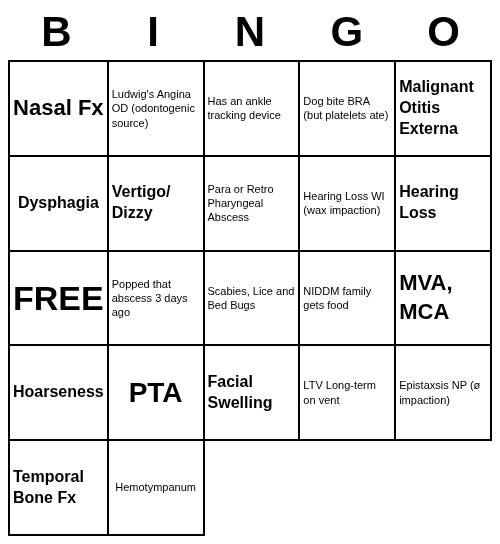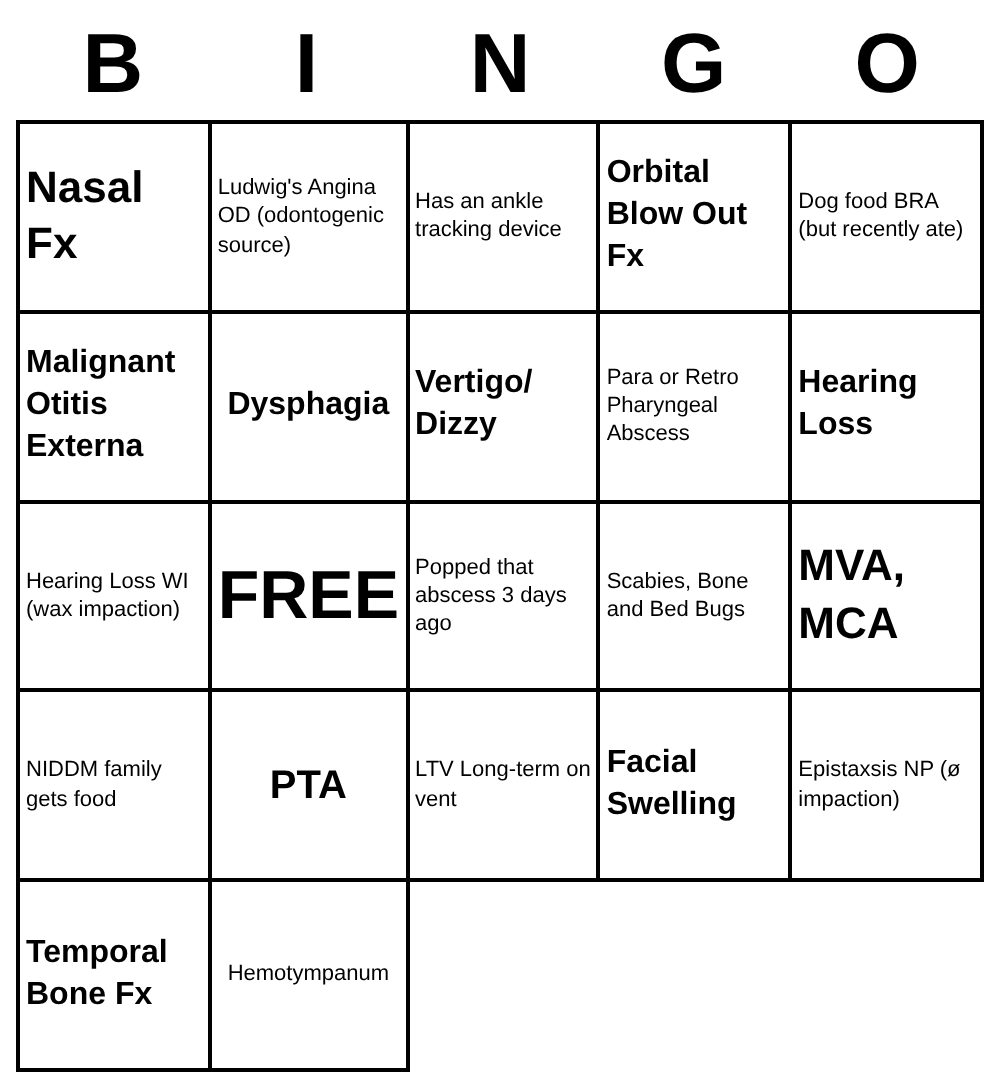--- a/index.html
+++ b/index.html
@@ -54,21 +54,21 @@
     }
     .cell.medium span {
       font-size: 16px;
       font-weight: bold;
     }
     .cell.free span {
       font-size: 34px;
       font-weight: bold;
     }
     .cell.pta span {
-      font-size: 20px;
+      font-size: 28px;
       font-weight: bold;
     }
   </style>
 </head>
 <body>
 
 <div class="bingo-title">
   <span>B</span>
   <span>I</span>
   <span>N</span>
@@ -79,67 +79,67 @@
 <div class="bingo-grid" id="bingo-grid">
 <div class="cell large">
       <span>Nasal Fx</span>
     </div>
     <div class="cell ">
       <span>Ludwig's Angina OD (odontogenic source)</span>
     </div>
     <div class="cell ">
       <span>Has an ankle tracking device</span>
     </div>
-    <div class="cell medium">
-      <span>Orbital Blow Out Fx</span>
-    </div>
     <div class="cell ">
-      <span>Dog food BRA (but recently ate)</span>
+      <span>Dog bite BRA (but platelets ate)</span>
     </div>
     <div class="cell medium">
       <span>Malignant Otitis Externa</span>
     </div>
     <div class="cell medium">
       <span>Dysphagia</span>
     </div>
     <div class="cell medium">
       <span>Vertigo/ Dizzy</span>
     </div>
     <div class="cell ">
       <span>Para or Retro Pharyngeal Abscess</span>
     </div>
+    <div class="cell ">
+      <span>Hearing Loss WI (wax impaction)</span>
+    </div>
     <div class="cell medium">
       <span>Hearing Loss</span>
-    </div>
-    <div class="cell ">
-      <span>Hearing Loss WI (wax impaction)</span>
     </div>
     <div class="cell free">
       <span>FREE</span>
     </div>
     <div class="cell ">
       <span>Popped that abscess 3 days ago</span>
     </div>
     <div class="cell ">
-      <span>Scabies, Bone and Bed Bugs</span>
+      <span>Scabies, Lice and Bed Bugs</span>
+    </div>
+    <div class="cell ">
+      <span>NIDDM family gets food</span>
     </div>
     <div class="cell large">
       <span>MVA, MCA</span>
     </div>
-    <div class="cell ">
-      <span>NIDDM family gets food</span>
+    <div class="cell medium">
+      <span>Hoarseness</span>
     </div>
     <div class="cell pta">
       <span>PTA</span>
     </div>
+    <div class="cell medium">
+      <span>Facial Swelling</span>
+    </div>
     <div class="cell ">
       <span>LTV Long-term on vent</span>
-    </div>
-    <div class="cell medium">
-      <span>Facial Swelling</span>
     </div>
     <div class="cell ">
       <span>Epistaxsis NP (ø impaction)</span>
     </div>
     <div class="cell medium">
       <span>Temporal Bone Fx</span>
     </div>
     <div class="cell ">
       <span>Hemotympanum</span>
     </div>

